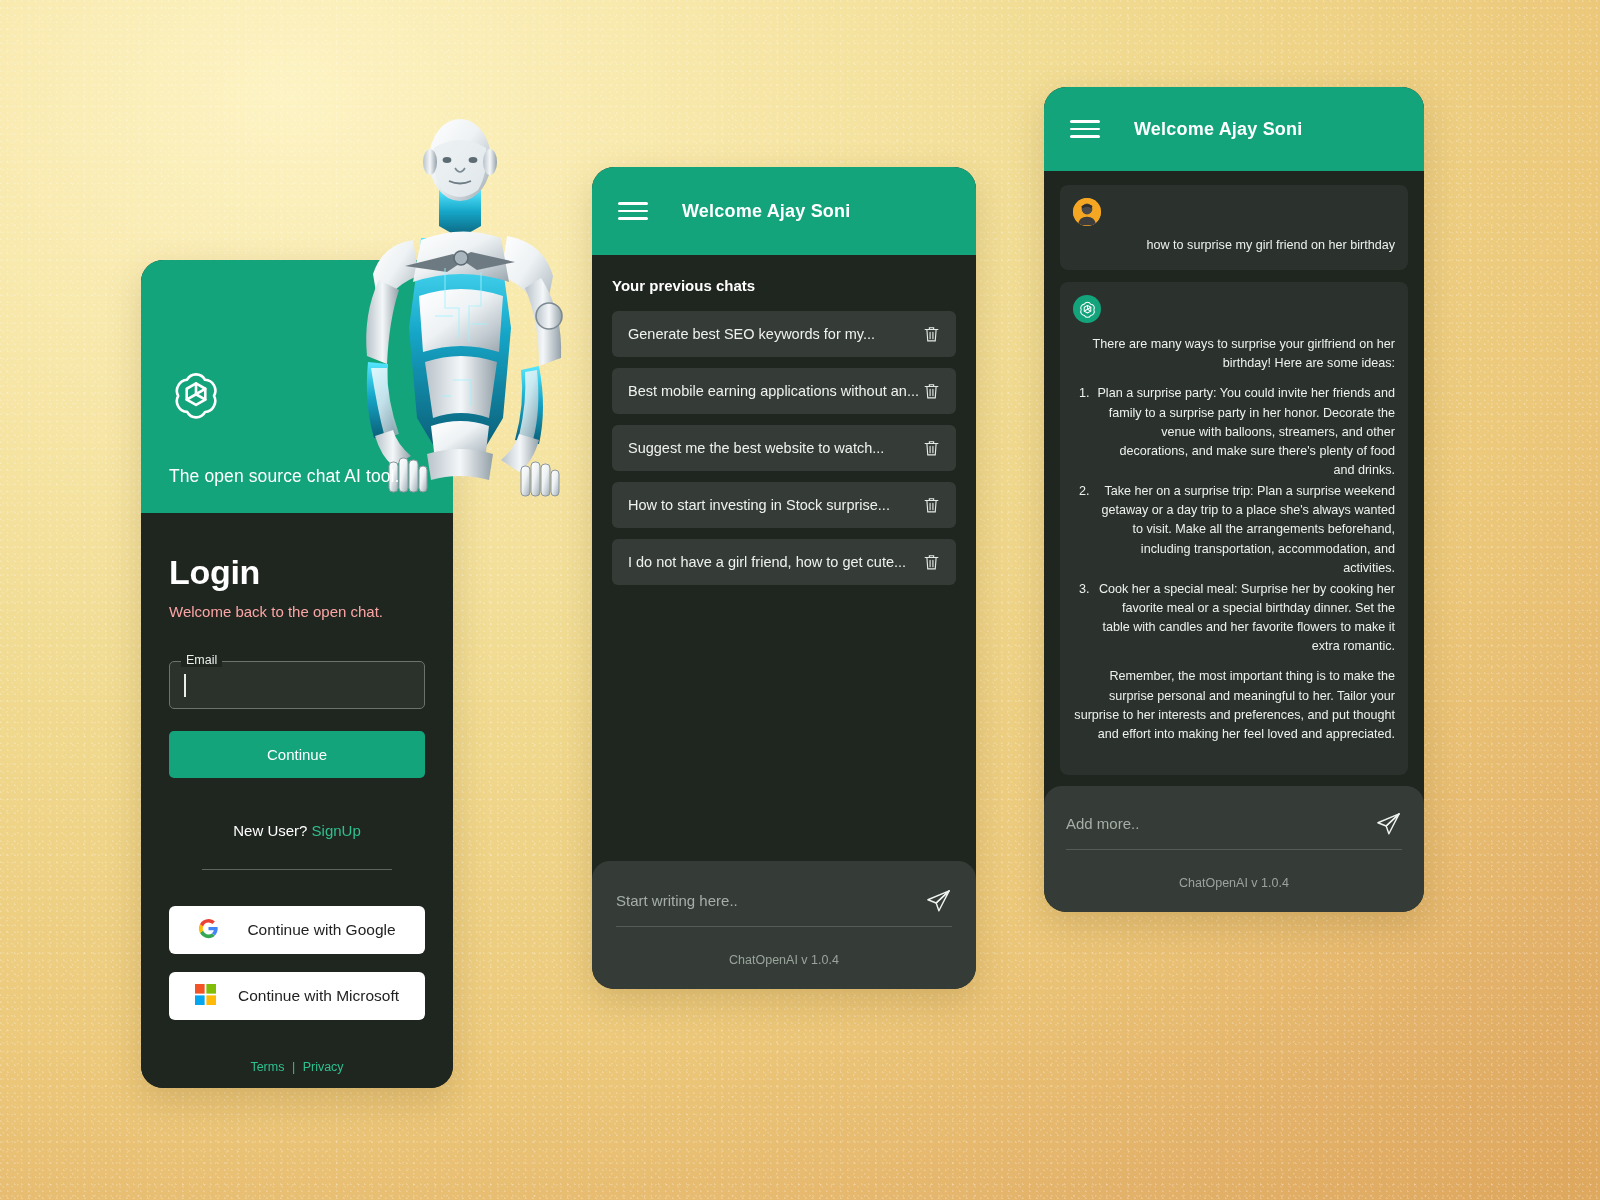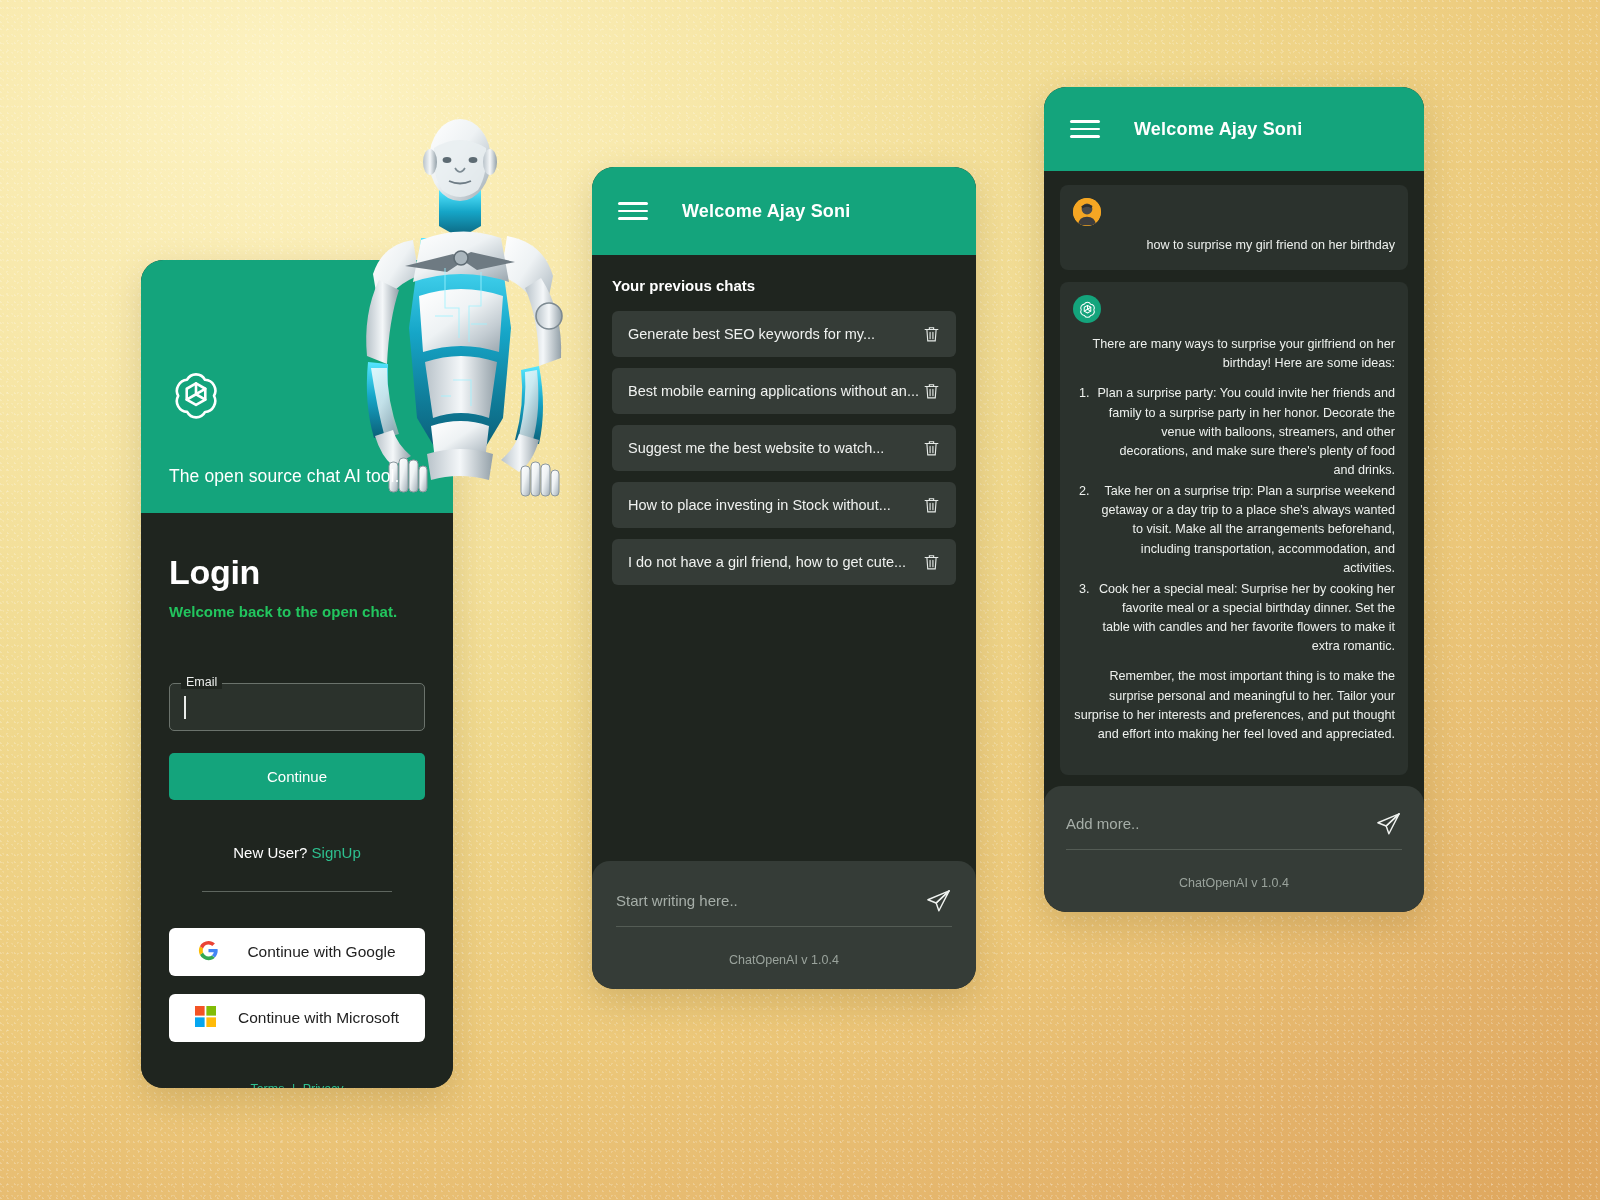--- a/index.html
+++ b/index.html
@@ -31,23 +31,23 @@
     position:relative; height:253px; background:#14a47c;
     padding:0 28px; display:flex; flex-direction:column; justify-content:flex-end;
   }
   .oai-logo{ width:54px; height:54px; margin-bottom:44px; }
   .hero-tag{
     color:#ffffff; font-size:17.5px; letter-spacing:.1px;
     margin-bottom:26px; position:relative; z-index:3;
   }
   .login-body{ padding:40px 28px 0; background:#1f251f; height:575px; }
   .login-title{ color:#fff; font-size:34px; font-weight:bold; letter-spacing:-.3px; }
-  .login-sub{ color:#22c55e; font-size:15px; margin-top:11px;font-weight:bold; }
-
-  .field-wrap{ position:relative; margin-top:63px;text-align:right; }
+  .login-sub{ color:#fca5a5; font-size:15px; margin-top:11px; }
+
+  .field-wrap{ position:relative; margin-top:41px;text-align:right; }
   .field-box{
     height:48px; border:1px solid #6b736c; border-radius:5px; background:#2b322c;
     display:flex; align-items:center; padding:0 14px;
   }
   .field-legend{
     position:absolute; top:-8px; left:12px; background:#1f251f; padding:0 5px;
     color:#eceeec; font-size:12.5px;
   }
   .caret{ width:1.5px; height:23px; background:#e9ece9; }
 
@@ -312,21 +312,21 @@
       </svg>
     </div>
     <div class="chat-row">
       <span class="chat-row-label">Suggest me the best website to watch...</span>
       <svg class="trash" viewBox="0 0 24 26" fill="none" stroke="#e6eae7" stroke-width="1.6" stroke-linecap="round">
         <path d="M3 6h18M9 6V3.5h6V6M5.5 6l1.2 16h10.6L18.5 6"></path>
           <path d="M10 10v9M14 10v9"></path>
       </svg>
     </div>
     <div class="chat-row">
-      <span class="chat-row-label">How to place investing in Stock without...</span>
+      <span class="chat-row-label">How to start investing in Stock surprise...</span>
       <svg class="trash" viewBox="0 0 24 26" fill="none" stroke="#e6eae7" stroke-width="1.6" stroke-linecap="round">
         <path d="M3 6h18M9 6V3.5h6V6M5.5 6l1.2 16h10.6L18.5 6"></path>
           <path d="M10 10v9M14 10v9"></path>
       </svg>
     </div>
     <div class="chat-row">
       <span class="chat-row-label">I do not have a girl friend, how to get cute...</span>
       <svg class="trash" viewBox="0 0 24 26" fill="none" stroke="#e6eae7" stroke-width="1.6" stroke-linecap="round">
         <path d="M3 6h18M9 6V3.5h6V6M5.5 6l1.2 16h10.6L18.5 6"></path>
           <path d="M10 10v9M14 10v9"></path>

